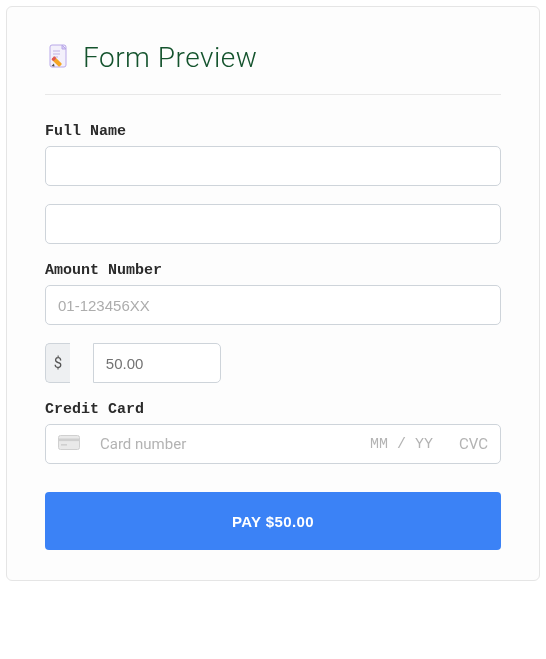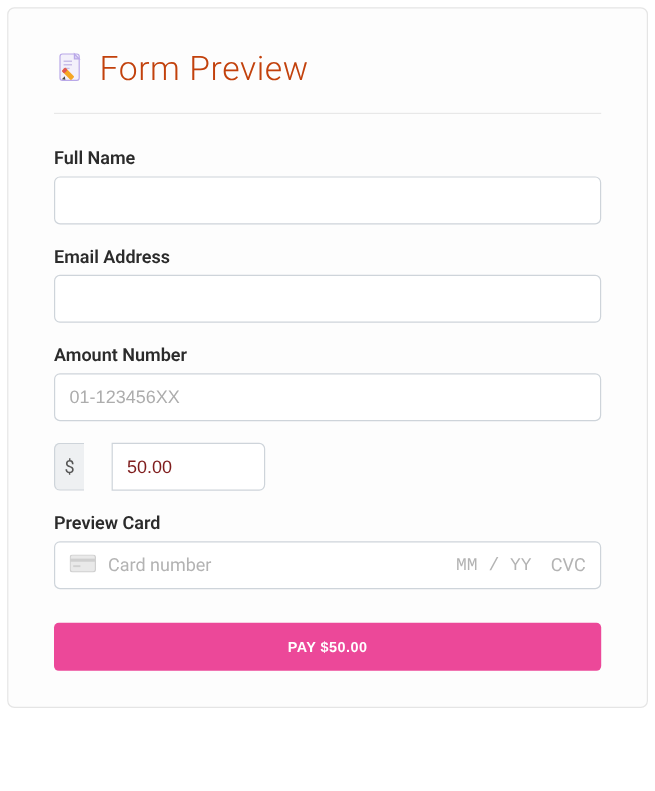--- a/index.html
+++ b/index.html
@@ -18,44 +18,45 @@
   }
   .heading-row {
     display: flex;
     align-items: center;
     gap: 10px;
     margin-bottom: 20px;
   }
   .heading-text {
     font-size: 28px;
     font-weight: 300;
-    color: #c2410c;
+    color: #14532d;
     letter-spacing: 0.5px;
   }
   .divider {
     border: none;
     border-top: 1px solid #e8e8e8;
     margin-bottom: 28px;
   }
   .form-group { margin-bottom: 18px; }
   .form-label {
     display: block;
     font-size: 15px;
     font-weight: 600;
     color: #2b2b2b;
     margin-bottom: 6px;
+    font-family: Liberation Mono, monospace;
   }
   .text-input {
     width: 100%;
     height: 40px;
     border: 1px solid #ced4da;
     border-radius: 5px;
     padding: 0 12px;
     font-size: 15px;
-    color: #7f1d1d;
+    color: #737373;
     background: #fff;
   }
   .text-input::placeholder { color: #adadad; }
   .input-group {
     display: flex;
     width: 176px;
   }
   .input-addon {
     display: flex;
     align-items: center;
@@ -76,38 +77,38 @@
   .card-row {
     display: flex;
     align-items: center;
     height: 40px;
     border: 1px solid #ced4da;
     border-radius: 5px;
     padding: 0 12px;
     background: #fff;
     color: #b3b3b3;
     font-size: 15px;
-    gap: 10px;
+    gap: 20px;
   }
   .card-number-text { flex: 1; }
   .card-expiry-text { margin-right: 6px; font-family: Liberation Mono, monospace; }
   .card-cvc-text { }
   .card-icon {
     width: 22px;
     height: 15px;
     flex-shrink: 0;
   }
   .pay-button {
     width: 100%;
-    height: 40px;
-    background: #ec4899;
+    height: 58px;
+    background: #3b82f6;
     color: #fff;
     border: none;
     border-radius: 4px;
-    font-size: 12px;
+    font-size: 15px;
     font-weight: 700;
     letter-spacing: 0.4px;
     cursor: pointer;
     margin-top: 10px;
   }
 </style>
 </head>
 <body>
 
 <div class="card">
@@ -129,38 +130,37 @@
   </div>
 
   <hr class="divider">
 
   <div class="form-group">
     <label class="form-label">Full Name</label>
     <input type="text" class="text-input" value="" style="">
   </div>
 
   <div class="form-group">
-    <label class="form-label">Email Address</label>
     <input type="text" class="text-input" value="" style="">
   </div>
 
   <div class="form-group">
     <label class="form-label">Amount Number</label>
     <input type="text" class="text-input" placeholder="01-123456XX" style="">
   </div>
 
   <div class="form-group">
     <div class="input-group">
       <span class="input-addon">$</span>
       <input type="text" class="text-input" value="50.00" style="">
     </div>
   </div>
 
   <div class="form-group">
-    <label class="form-label">Preview Card</label>
+    <label class="form-label">Credit Card</label>
     <div class="card-row">
       <span>
         <svg class="card-icon" viewBox="0 0 22 15">
           <rect x="0.5" y="0.5" width="21" height="14" rx="2" fill="#e9e9e9" stroke="#d0d0d0"></rect>
           <rect x="0.5" y="3.5" width="21" height="2.6" fill="#cfcfcf"></rect>
           <rect x="3" y="9" width="6" height="1.6" fill="#d0d0d0"></rect>
         </svg>
       </span>
       <span class="card-number-text">Card number</span>
       <span class="card-expiry-text">MM / YY</span>

